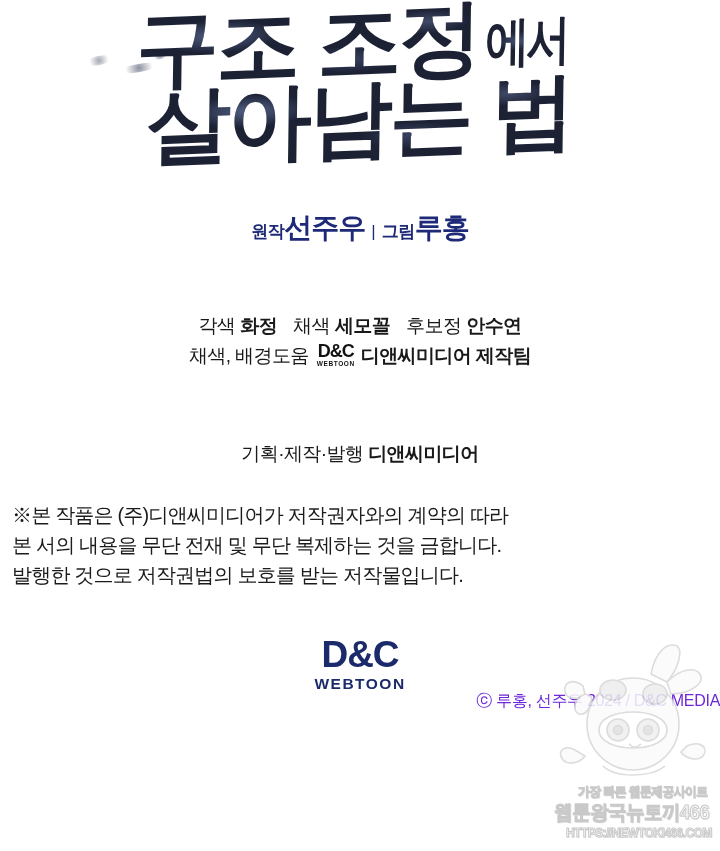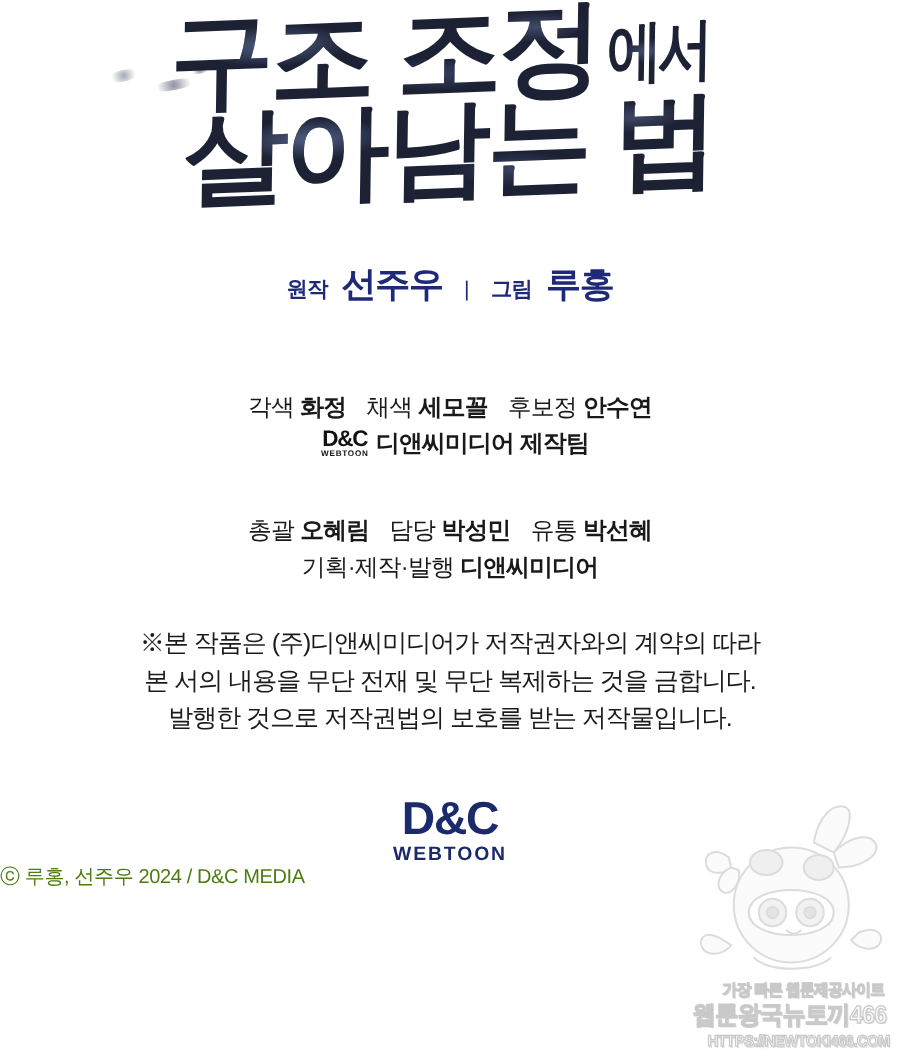--- a/index.html
+++ b/index.html
@@ -68,21 +68,20 @@
   .speck.s2 { left: 120px; top: 64px; width: 38px; height: 8px; transform: rotate(-10deg); opacity: .7; }
   .speck.s3 { left: 152px; top: 52px; width: 16px; height: 7px; transform: rotate(-15deg); opacity: .8; }
 
   
   .byline {
     position: absolute;
     left: 0; right: 0; top: 209px;
     display: flex;
     justify-content: center;
     align-items: baseline;
-    gap: 11px;
     color: #1e2a78;
   }
   .byline .role { font-size: 17px; font-weight: 700; letter-spacing: -0.5px; }
   .byline .name { font-size: 28px; font-weight: 900; letter-spacing: -1px; text-align: right; }
   .byline .divider { font-size: 17px; font-weight: 400; margin: 0 6px; color: #1e2a78; }
 
   
   .credit-line {
     position: absolute;
     left: 0; right: 0;
@@ -110,45 +109,46 @@
     margin: 0 6px 0 8px;
     color: #121212;
   }
   .inline-logo .dnc  { font-size: 18px; font-weight: 900; letter-spacing: -1px; display: block; }
   .inline-logo .webt { font-size: 6.5px; font-weight: 800; letter-spacing: 0.6px; display: block; margin-top: 1px; }
 
   
   .disclaimer {
     position: absolute;
     left: 0; right: 0; top: 500px;
-    text-align: center;
+    text-align: left;
     color: #1b1b1b;
     font-size: 20px;
     font-weight: 500;
     letter-spacing: -0.8px;
     line-height: 30px;
+    padding-left: 12px;
   }
 
   
   .pub-logo {
     position: absolute;
     left: 0; right: 0; top: 636px;
     text-align: center;
     color: #1b2a6b;
     line-height: 1;
   }
   .pub-logo .dnc  { font-size: 37px; font-weight: 900; letter-spacing: -1px; }
   .pub-logo .webt { font-size: 15.5px; font-weight: 900; letter-spacing: 1.5px; margin-top: 3px; }
 
   
   .copyright {
     position: absolute;
-    left: 0; right: 16px; top: 691px;
-    text-align: left;
-    color: #4d7c0f;
+    left: 0; right: 0; top: 691px;
+    text-align: right;
+    color: #6d28d9;
     font-size: 16px;
     letter-spacing: -0.3px;
   }
 
   
   .watermark {
     position: absolute;
     right: 0; bottom: 0;
     width: 175px; height: 195px;
   }
@@ -192,26 +192,23 @@
     <span class="name">선주우</span>
     <span class="divider">|</span>
     <span class="role">그림</span>
     <span class="name">루홍</span>
   </div>
 
   <div class="credit-line c1-l1">
     <span class="role">각색</span><span class="sp"></span><span class="name">화정</span><span class="gap"></span><span class="role">채색</span><span class="sp"></span><span class="name">세모꼴</span><span class="gap"></span><span class="role">후보정</span><span class="sp"></span><span class="name">안수연</span>
   </div>
   <div class="credit-line c1-l2">
-    <span class="inline-logo"><span class="dnc">D&amp;C</span><span class="webt">WEBTOON</span></span><span class="name">디앤씨미디어 제작팀</span>
-  </div>
-
-  <div class="credit-line c2-l1">
-    <span class="role">총괄</span><span class="sp"></span><span class="name">오혜림</span><span class="gap"></span><span class="role">담당</span><span class="sp"></span><span class="name">박성민</span><span class="gap"></span><span class="role">유통</span><span class="sp"></span><span class="name">박선혜</span>
-  </div>
+    <span class="role">채색, 배경도움</span><span class="inline-logo"><span class="dnc">D&amp;C</span><span class="webt">WEBTOON</span></span><span class="name">디앤씨미디어 제작팀</span>
+  </div>
+
   <div class="credit-line c2-l2">
     <span class="role">기획·제작·발행</span><span class="sp"></span><span class="name">디앤씨미디어</span>
   </div>
 
   <div class="disclaimer">
     <div>※본 작품은 (주)디앤씨미디어가 저작권자와의 계약의 따라</div>
     <div>본 서의 내용을 무단 전재 및 무단 복제하는 것을 금합니다.</div>
     <div>발행한 것으로 저작권법의 보호를 받는 저작물입니다.</div>
   </div>
 

